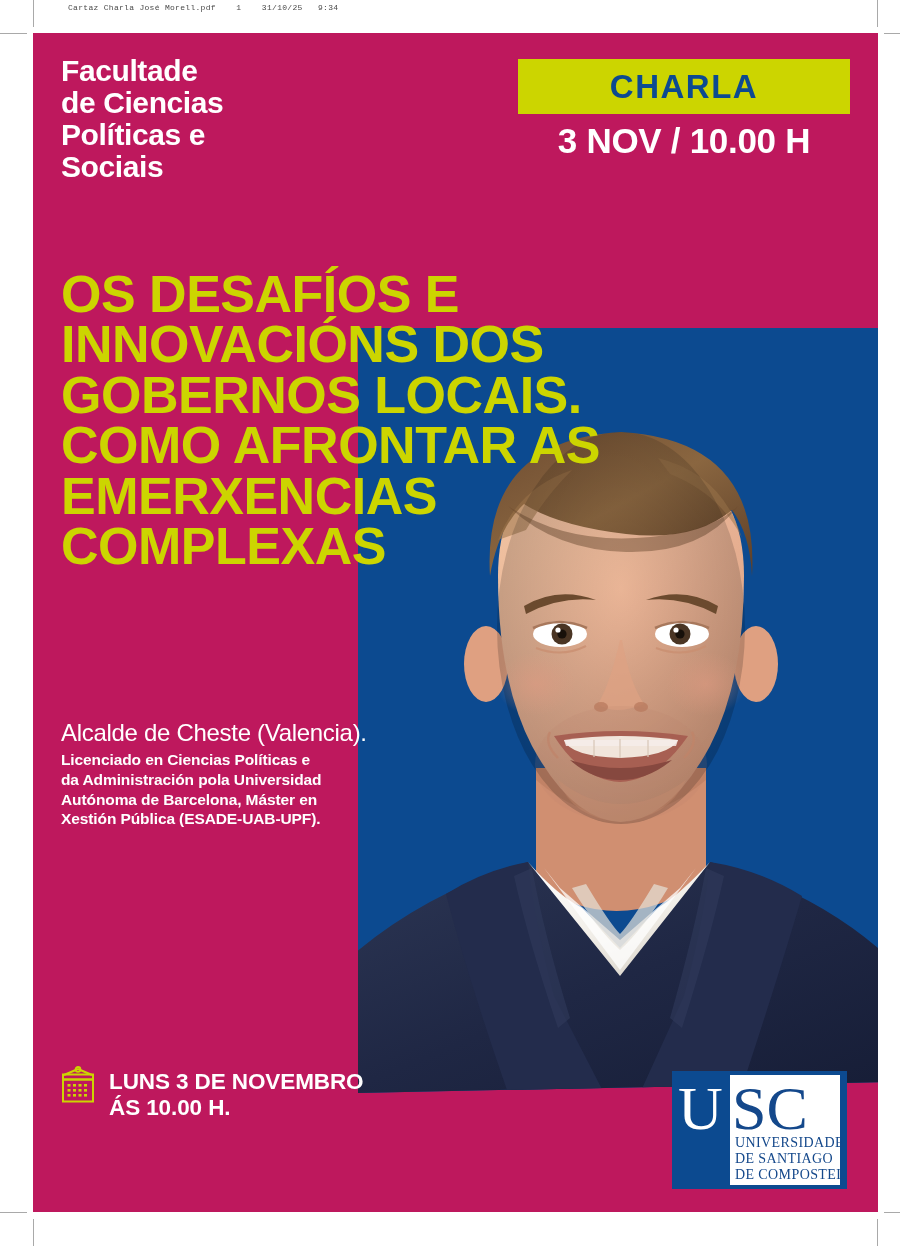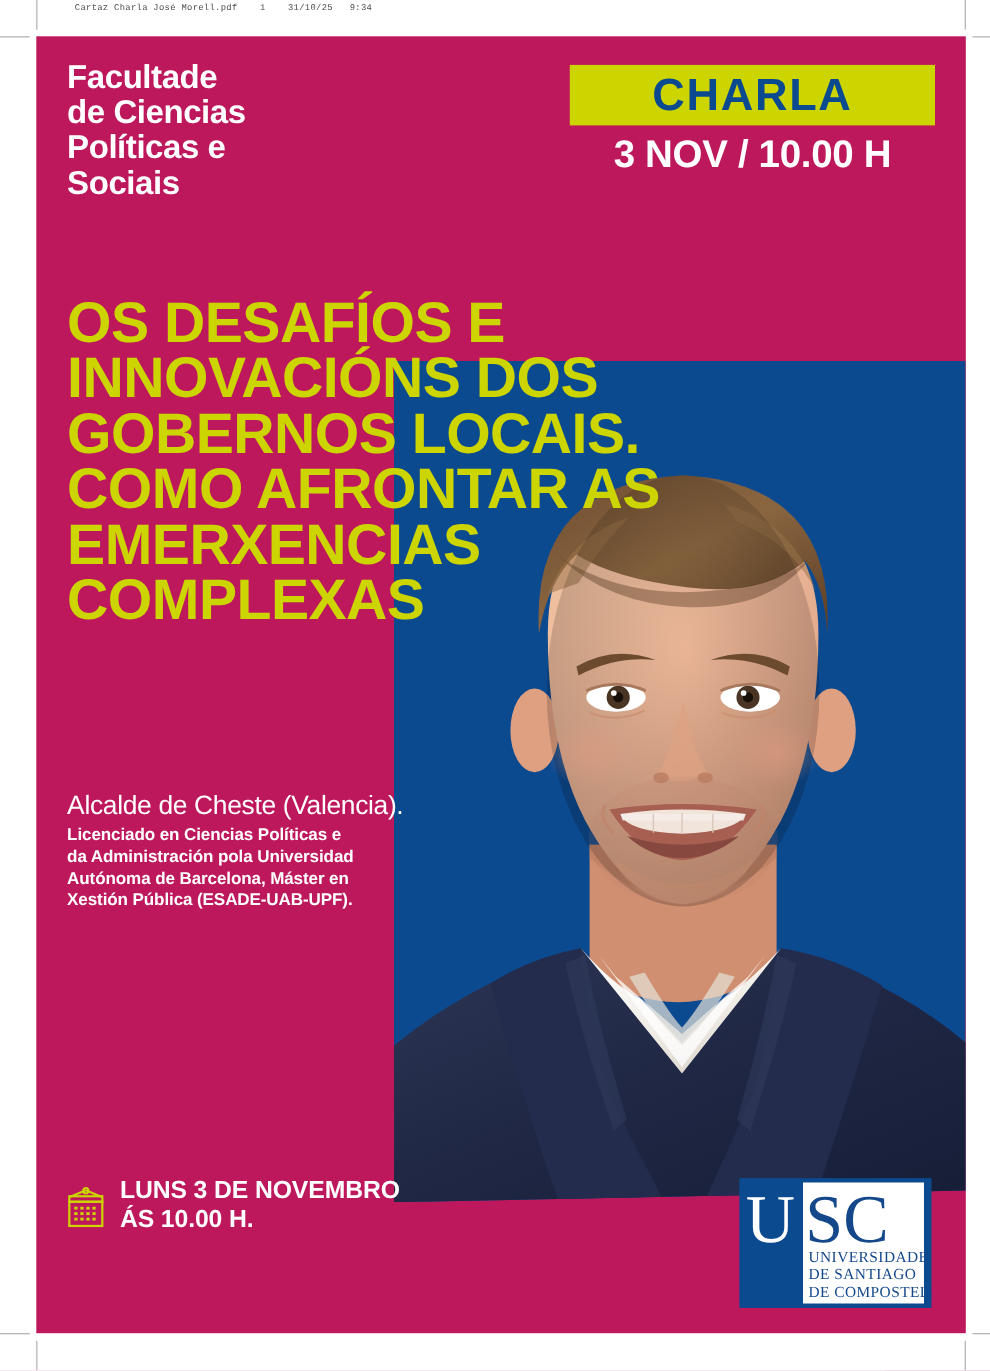--- a/index.html
+++ b/index.html
@@ -50,21 +50,21 @@
   }
 
   
   .charla-badge {
     position:absolute; left:485px; top:26px;
     width:332px; height:55px;
     background:#ccd500;
     display:flex; align-items:center; justify-content:center;
   }
   .charla-badge span {
-    color:#0c4a90; font-size:41px; font-weight:bold;
+    color:#0c4a90; font-size:33px; font-weight:bold;
     letter-spacing:1.5px;
   }
   .charla-date {
     position:absolute; left:485px; top:88px;
     width:332px; text-align:center;
     color:#ffffff; font-size:35px; font-weight:bold;
     letter-spacing:-0.3px;
   }
 
   
@@ -93,21 +93,21 @@
     width:360px;
     color:#ffffff; font-size:15.5px; font-weight:bold;
     line-height:1.28; letter-spacing:-0.1px;
     white-space:pre-line;
   }
 
   
   .info-block { position:absolute; left:26px; }
   .info-date { top:1033px; }
   .info-place { top:1100px; }
-  .info-row { display:flex; align-items:flex-end; gap:12px; }
+  .info-row { display:flex; align-items:flex-start; gap:12px; }
   .info-icon { flex:0 0 auto; width:38px; height:42px; }
   .info-icon svg { display:block; }
   .info-text {
     color:#ffffff; font-size:22.5px; font-weight:bold;
     line-height:1.16; letter-spacing:-0.1px;
     white-space:pre-line; padding-top:3px;
   }
 
   
   .usc-logo { position:absolute; left:639px; top:1038px; width:175px; height:118px; }

